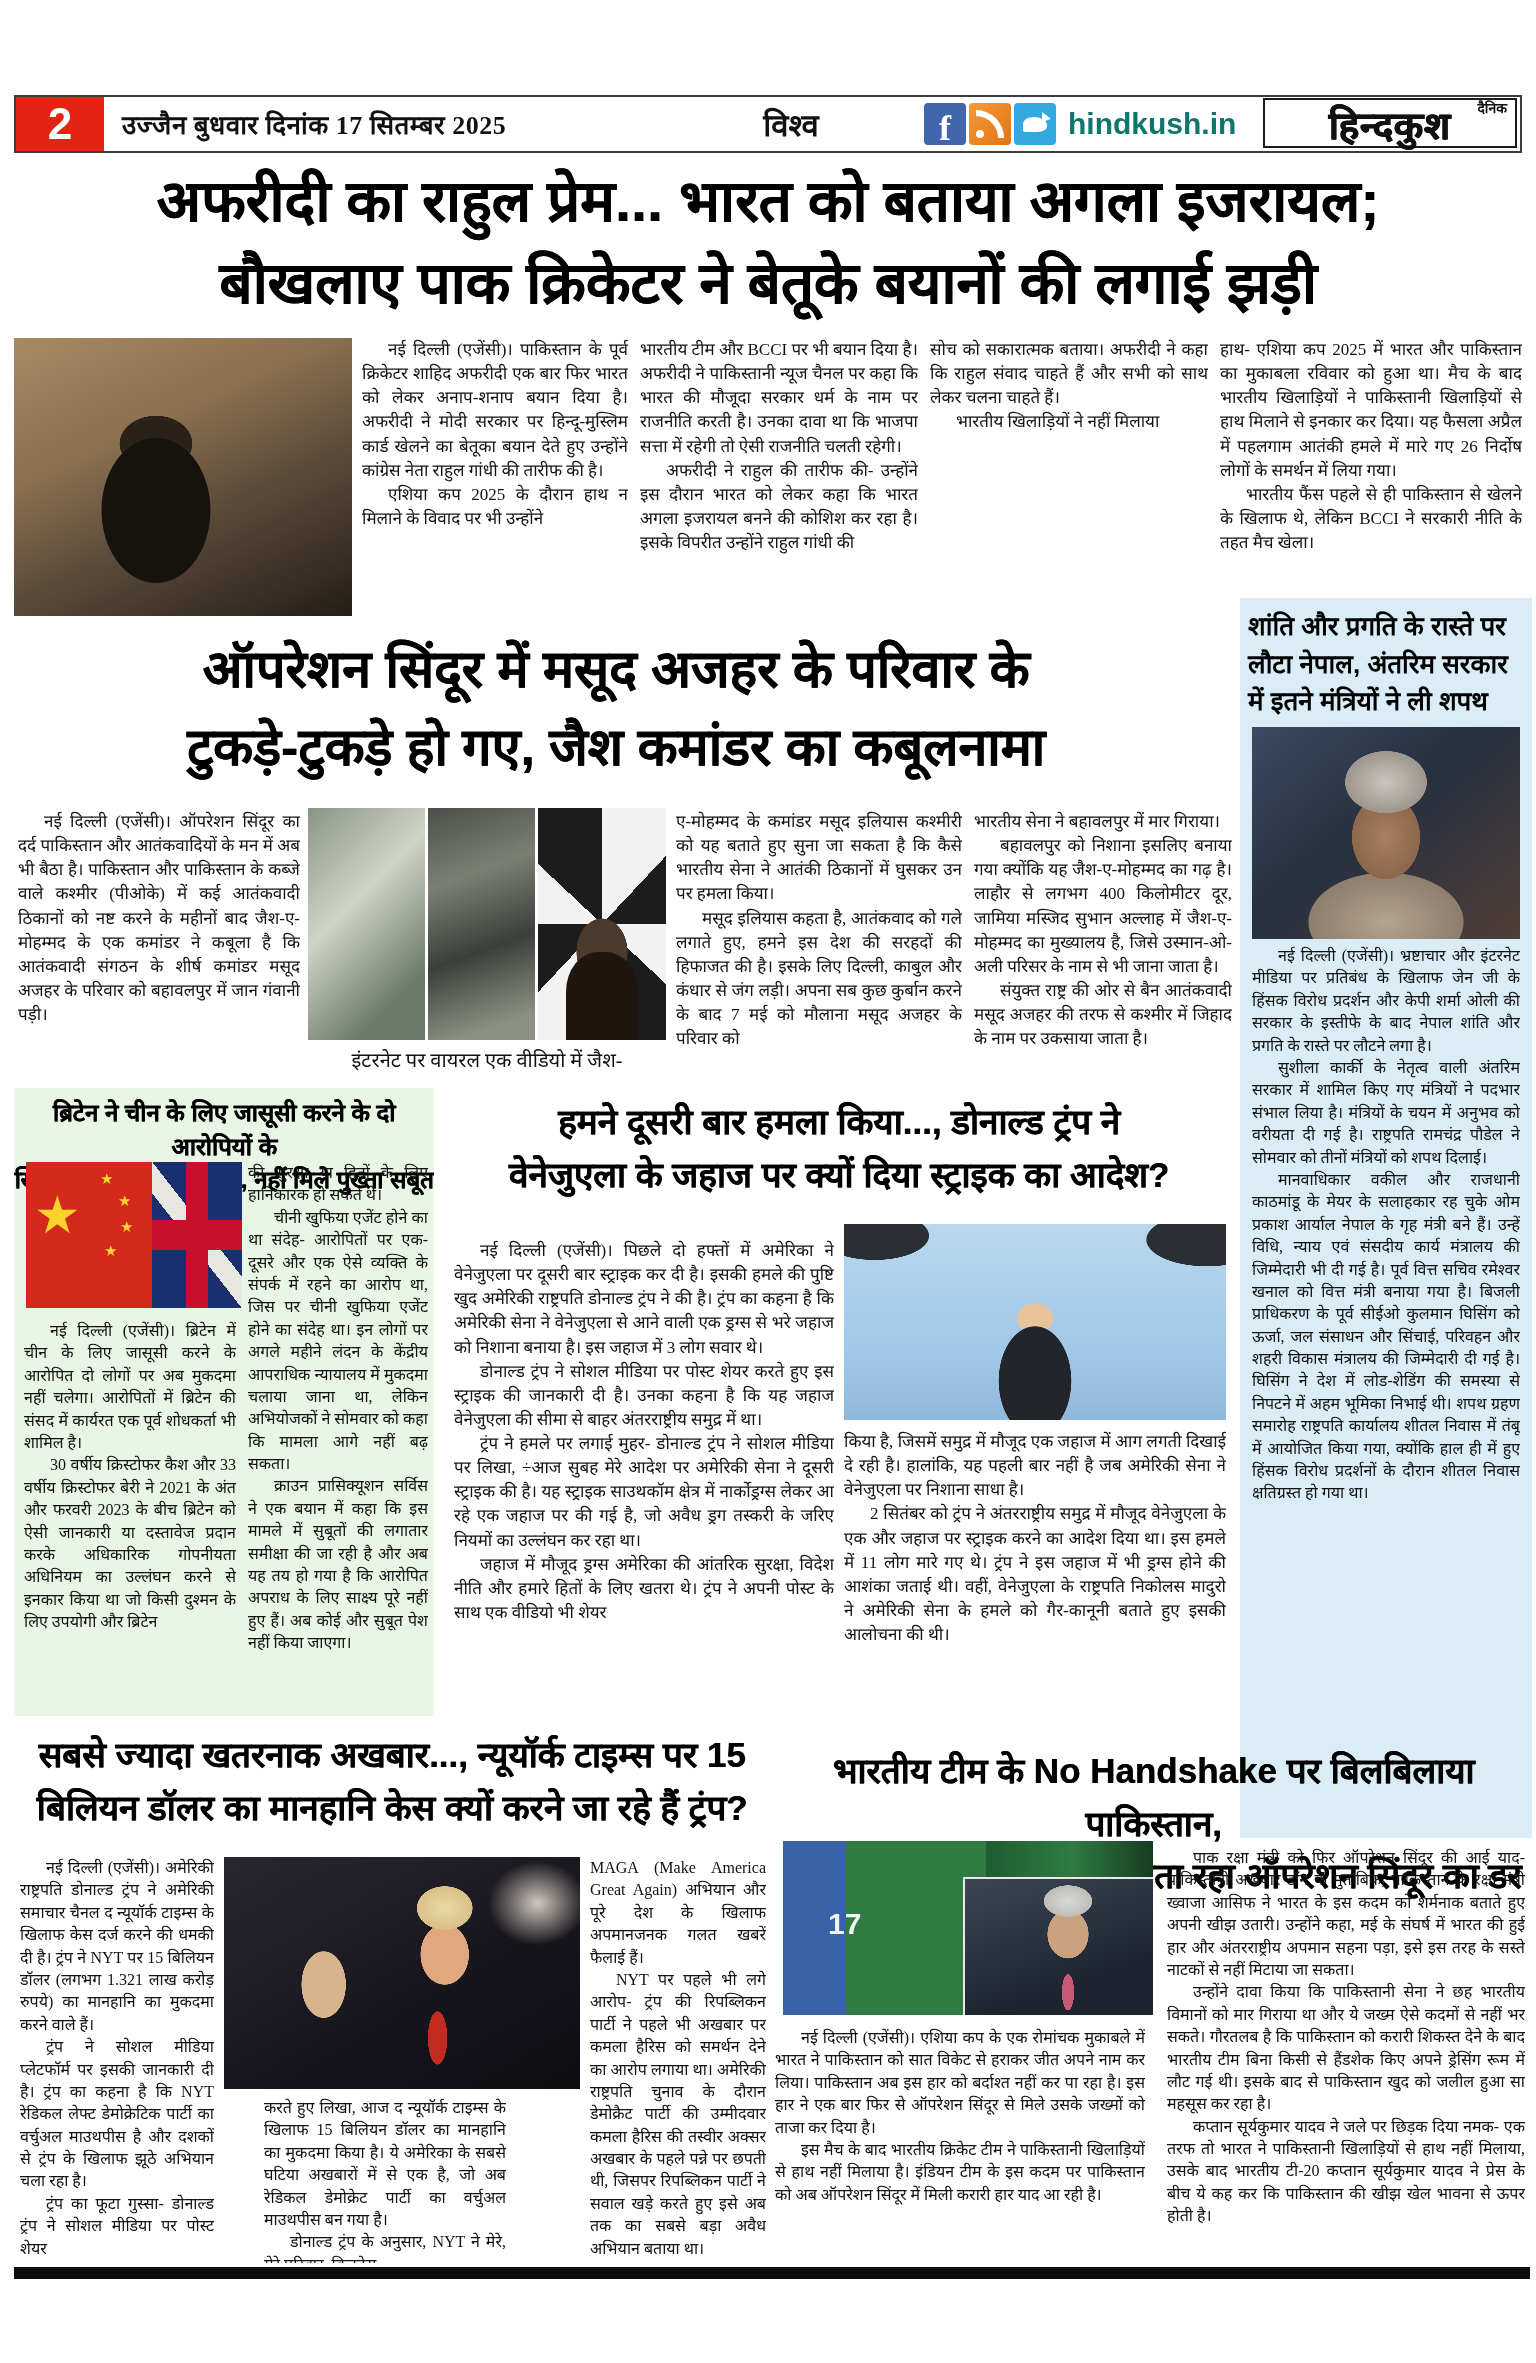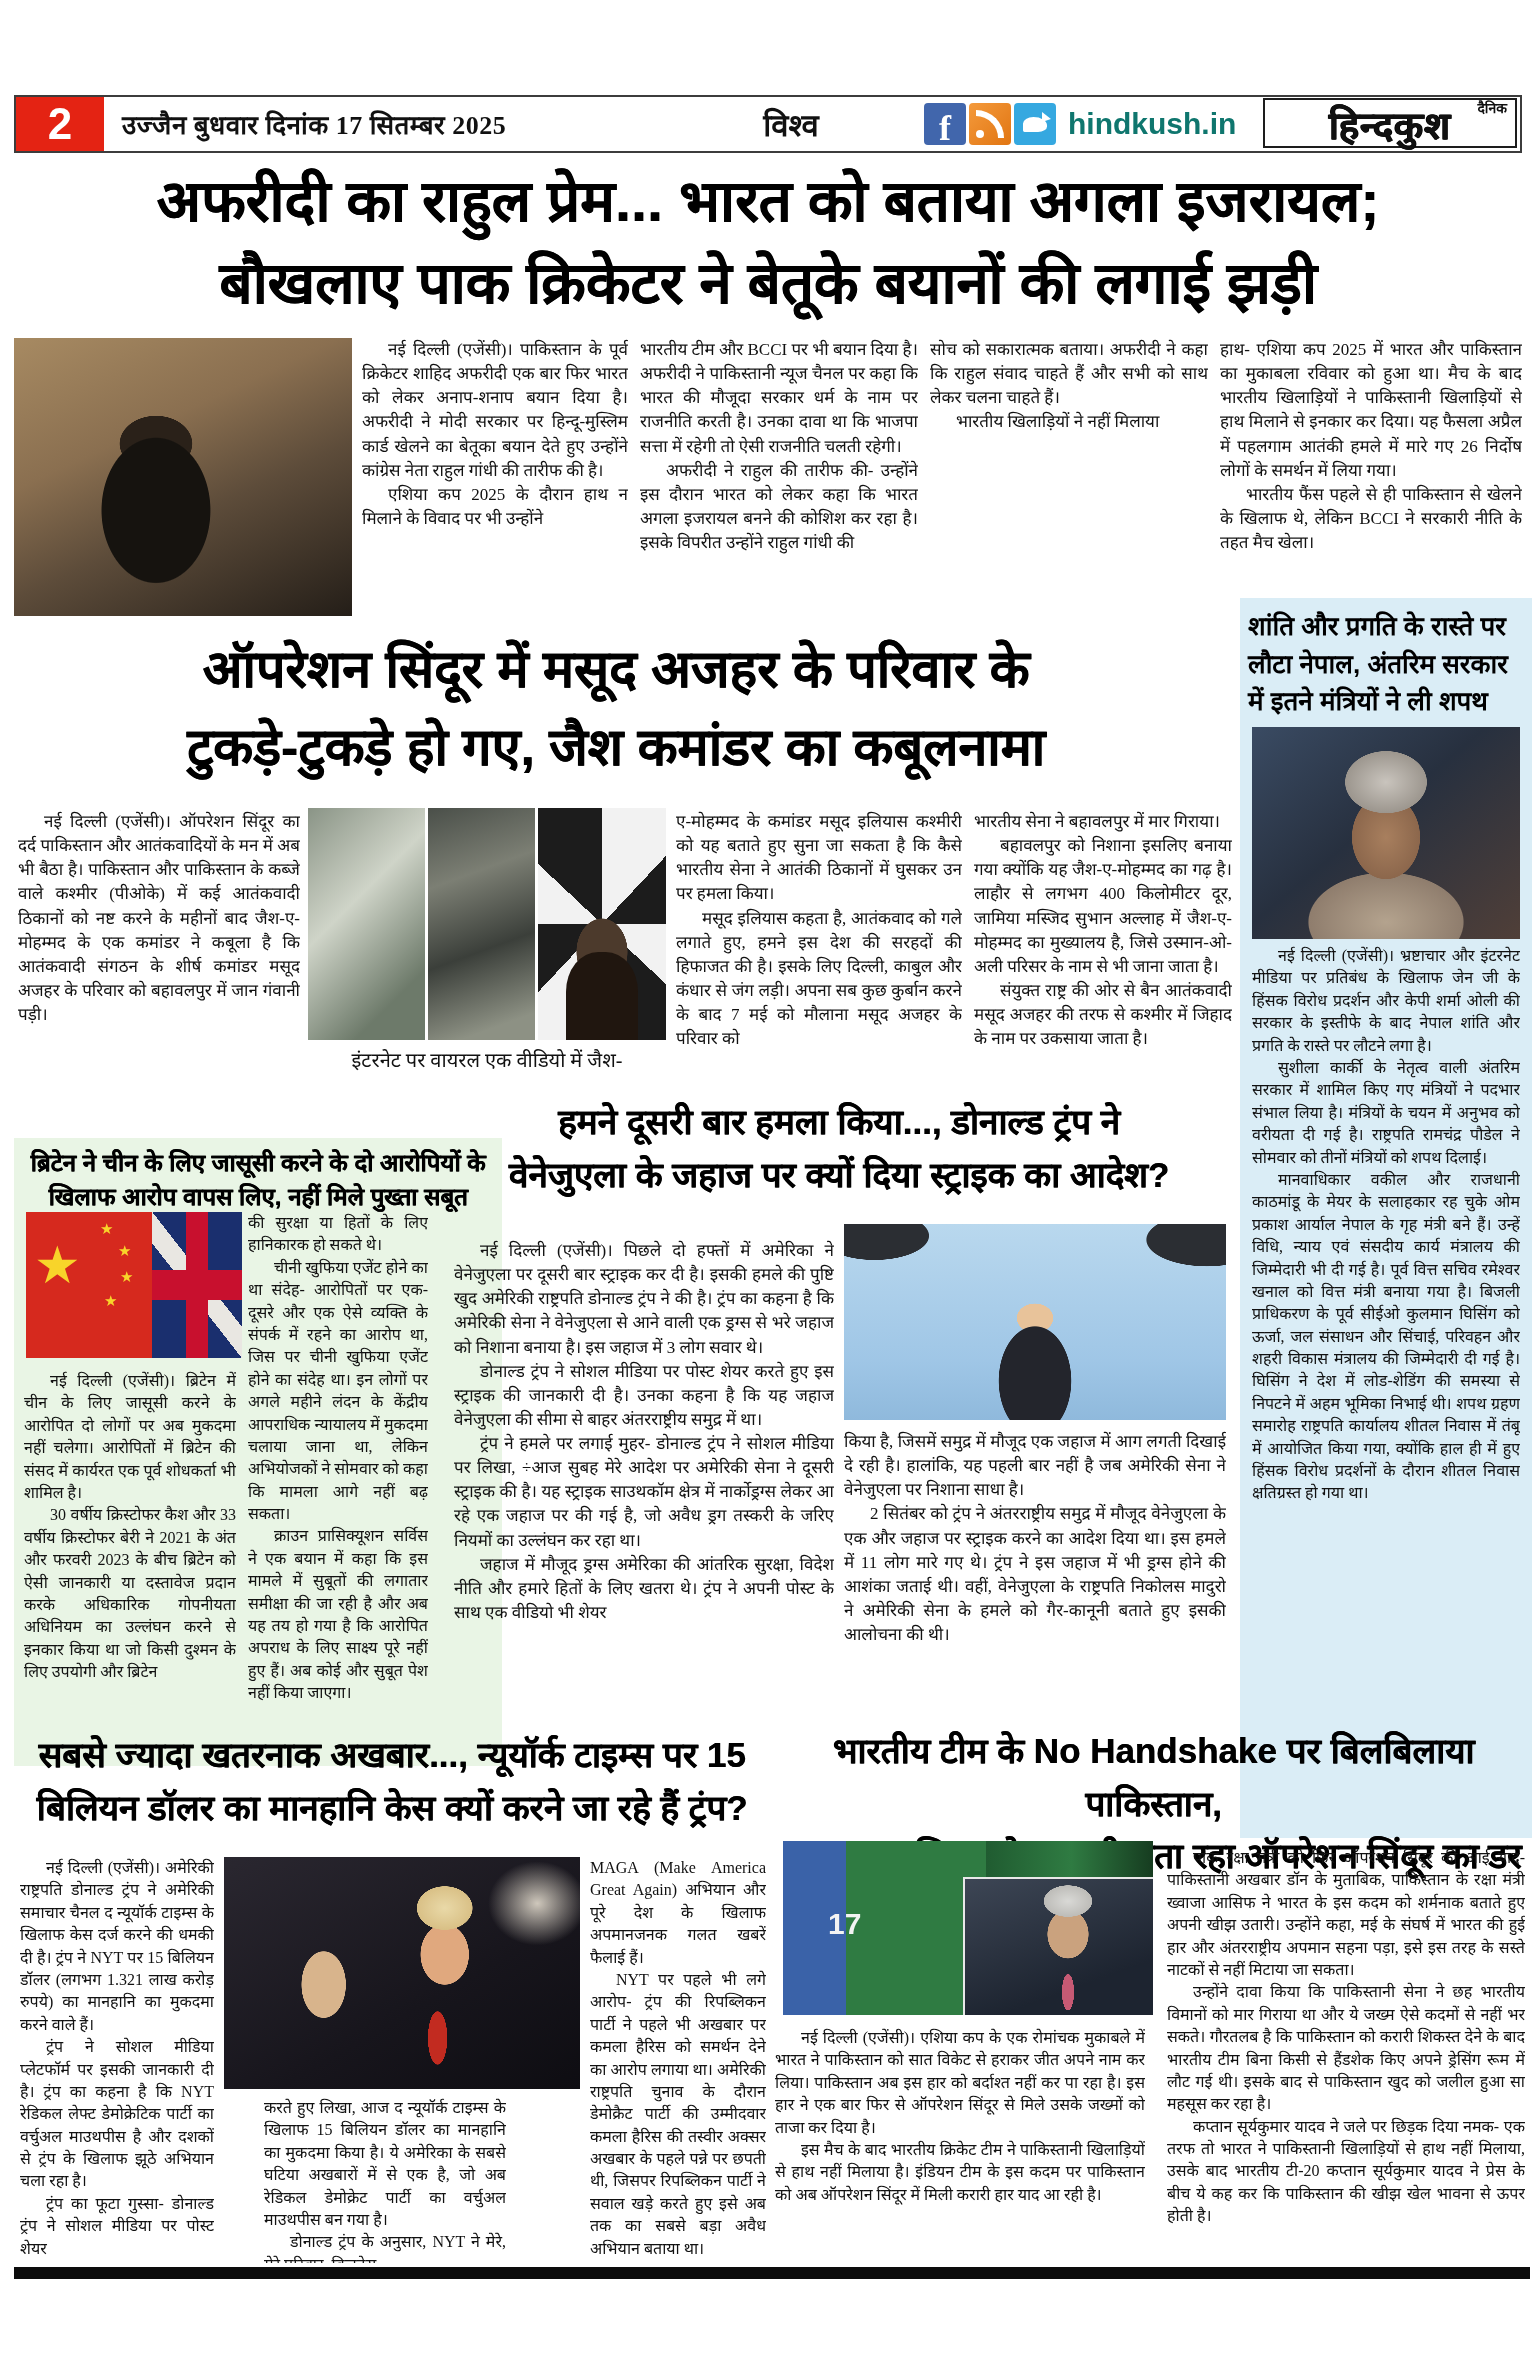--- a/index.html
+++ b/index.html
@@ -70,21 +70,21 @@
   .nepal-panel { left:1240px; top:598px; width:292px; height:1240px; background:#daedf6; overflow:hidden; }
   .nepal-title { margin:10px 8px 4px 8px; font-family:"Liberation Sans",sans-serif;
                  font-weight:800; font-size:26px; line-height:1.45; color:#000; }
   .nepal-photo { margin:6px auto; width:268px; height:212px;
     background: radial-gradient(ellipse 58px 44px at 50% 26%, #c9c4bd 0%, #9c968e 70%, rgba(0,0,0,0) 71%),
                 radial-gradient(ellipse 52px 64px at 50% 52%, #a87f5e 0%, #8c674c 65%, rgba(0,0,0,0) 66%),
                 radial-gradient(ellipse 110px 70px at 50% 92%, #b4a38e 0%, #8f7d6d 70%, rgba(0,0,0,0) 71%),
                 linear-gradient(140deg,#3a4b63 0%, #27303f 45%, #503f38 100%); }
   .nepal-body { margin:4px 12px; }
 
-  .brit-panel { left:14px; top:1138px; width:488px; height:628px; background:#e9f5e5; overflow:hidden; }
+  .brit-panel { left:14px; top:1088px; width:420px; height:628px; background:#e9f5e5; overflow:hidden; }
   .flags { position:absolute; left:12px; top:74px; width:216px; height:146px; display:flex; }
   .cn { flex:1.4; position:relative; background:#d6291e; }
   .cn .star-big { position:absolute; left:8px; top:28px; color:#f8d42a; font-size:52px; line-height:1; }
   .cn .s1,.cn .s2,.cn .s3,.cn .s4 { position:absolute; color:#f8d42a; font-size:15px; line-height:1; }
   .cn .s1 { left:74px; top:10px; } .cn .s2 { left:92px; top:32px; }
   .cn .s3 { left:94px; top:58px; } .cn .s4 { left:78px; top:82px; }
   .uk { flex:1; position:relative;
     background: linear-gradient(to bottom, transparent 40%, #c8102e 40% 60%, transparent 60%),
                 linear-gradient(to right,  transparent 38%, #c8102e 38% 62%, transparent 62%),
                 linear-gradient(52deg, #1a2f6e 44%, #e9e7e2 44% 56%, #1a2f6e 56%),
@@ -266,21 +266,21 @@
         <p>करते हुए लिखा, आज द न्यूयॉर्क टाइम्स के खिलाफ 15 बिलियन डॉलर का मानहानि का मुकदमा किया है। ये अमेरिका के सबसे घटिया अखबारों में से एक है, जो अब रेडिकल डेमोक्रेट पार्टी का वर्चुअल माउथपीस बन गया है।</p>
         <p>डोनाल्ड ट्रंप के अनुसार, NYT ने मेरे, मेरे परिवार, बिजनेस,</p>
       </div>
     <div class="nyt-col3 body-col sm cont">
         <p>MAGA (Make America Great Again) अभियान और पूरे देश के खिलाफ अपमानजनक गलत खबरें फैलाई हैं।</p>
         <p>NYT पर पहले भी लगे आरोप- ट्रंप की रिपब्लिकन पार्टी ने पहले भी अखबार पर कमला हैरिस को समर्थन देने का आरोप लगाया था। अमेरिकी राष्ट्रपति चुनाव के दौरान डेमोक्रैट पार्टी की उम्मीदवार कमला हैरिस की तस्वीर अक्सर अखबार के पहले पन्ने पर छपती थी, जिसपर रिपब्लिकन पार्टी ने सवाल खड़े करते हुए इसे अब तक का सबसे बड़ा अवैध अभियान बताया था।</p>
       </div>
   </div>
 
   <div class="abs hs-panel">
-    <div class="hl hl-mid" style="margin-top:0;">
+    <div class="hl hl-mid" style="margin-top:20px;">
       <div>भारतीय टीम के No Handshake पर बिलबिलाया पाकिस्तान,</div>
       <div>ख्वाजा आसिफ को अब भी सता रहा ऑपरेशन सिंदूर का डर</div>
     </div>
     <div class="cricket-photo ph">
       <span class="jersey-num">17</span>
       <div class="asif-photo ph"></div>
     </div>
     <div class="hs-colL body-col sm">
         <p>नई दिल्ली (एजेंसी)। एशिया कप के एक रोमांचक मुकाबले में भारत ने पाकिस्तान को सात विकेट से हराकर जीत अपने नाम कर लिया। पाकिस्तान अब इस हार को बर्दाश्त नहीं कर पा रहा है। इस हार ने एक बार फिर से ऑपरेशन सिंदूर से मिले उसके जख्मों को ताजा कर दिया है।</p>
         <p>इस मैच के बाद भारतीय क्रिकेट टीम ने पाकिस्तानी खिलाड़ियों से हाथ नहीं मिलाया है। इंडियन टीम के इस कदम पर पाकिस्तान को अब ऑपरेशन सिंदूर में मिली करारी हार याद आ रही है।</p>

